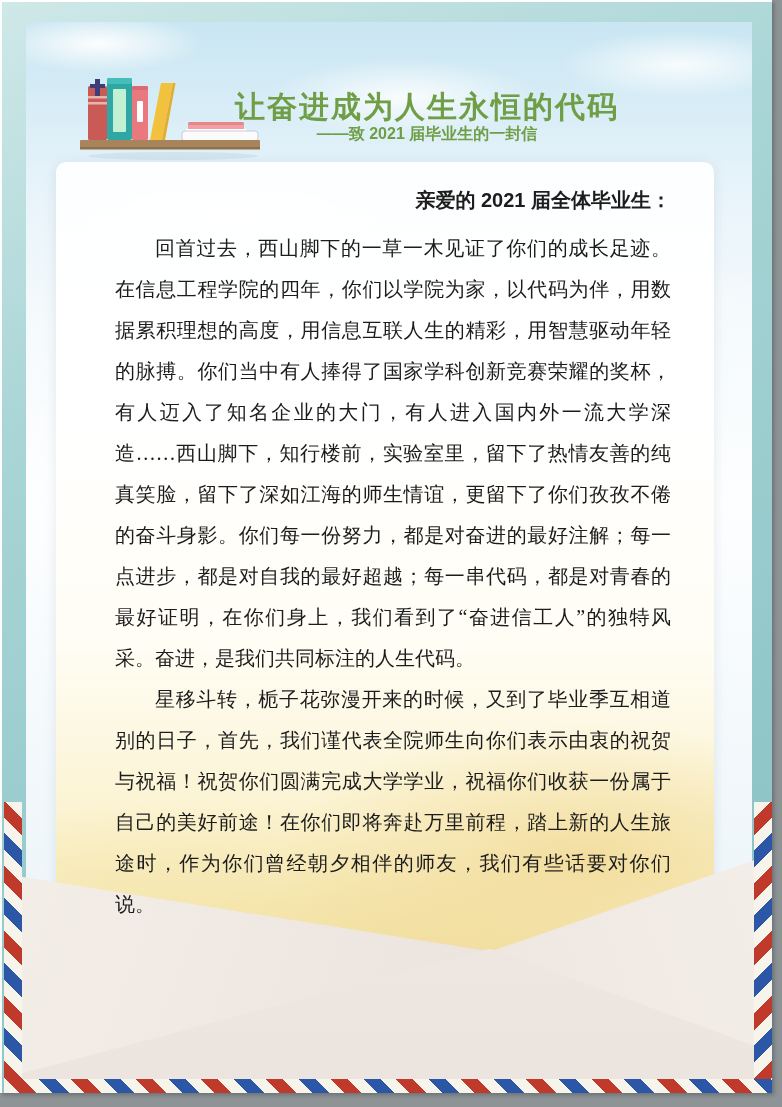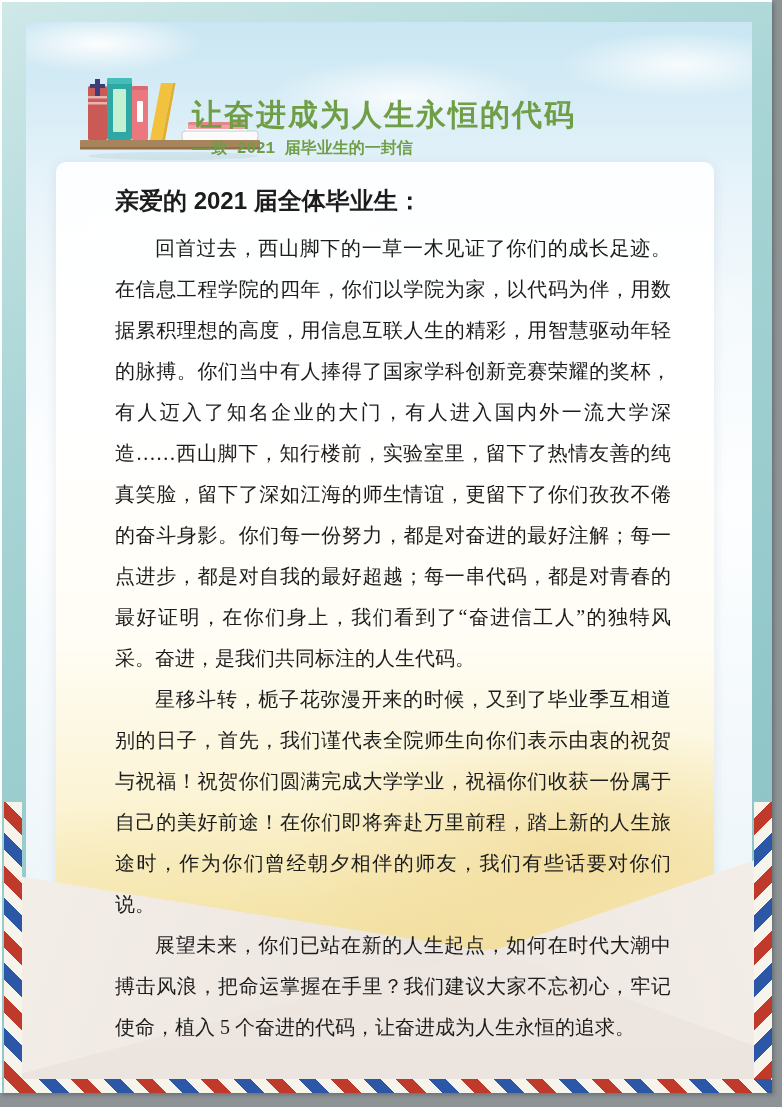--- a/index.html
+++ b/index.html
@@ -40,40 +40,40 @@
     border-radius:10px;
     background:
       radial-gradient(430px 190px at 80% 86%, rgba(240,214,140,.70), rgba(240,214,140,0) 72%),
       radial-gradient(520px 210px at 22% 97%, rgba(244,226,160,.80), rgba(244,226,160,0) 72%),
       radial-gradient(380px 150px at 55% 99%, rgba(238,215,150,.60), rgba(238,215,150,0) 70%),
       linear-gradient(180deg, rgba(255,255,255,.88) 0%, #ffffff 32%, #fffdf4 60%, #fbf3d2 80%, #f7ebbd 93%, #f4e5ae 100%);
     box-shadow:0 2px 12px rgba(140,160,175,.22);
   }
 
   
-  .header { position:absolute; left:190px; top:96px; width:470px; z-index:4; }
+  .header { position:absolute; left:190px; top:88px; width:470px; text-align:center; z-index:4; }
   .title {
     font-family:"Liberation Sans", sans-serif; font-weight:bold;
     font-size:30px; line-height:34px; letter-spacing:2px; color:#6f9e46;
   }
   .subtitle {
-    font-family:Liberation Mono, monospace; font-weight:bold;
-    font-size:16px; line-height:20px; margin-top:7px; color:#6f9e46;
+    font-family:Liberation Sans, sans-serif; font-weight:bold;
+    font-size:16px; line-height:20px; color:#6f9e46;
   }
   .bookshelf { position:absolute; left:76px; top:74px; width:192px; height:86px; z-index:4; }
 
   
   .letter-text {
     position:absolute; left:113px; top:178px; width:556px; z-index:6;
     font-size:20px; line-height:41px; color:#1c1c1c;
     text-align:justify;
   }
   .salutation {
     font-family:"Liberation Sans", sans-serif; font-weight:bold;
-    font-size:24px; margin-bottom:7px; text-align:left;
+    font-size:20px; margin-bottom:7px; text-align:right;
   }
   .letter-text p.body-par { text-indent:2em; }
 
   
   .envelope { position:absolute; left:2px; right:0; top:800px; bottom:0; z-index:3; }
   .stripes {
     background:repeating-linear-gradient(45deg,
       #f7f4ec 0 11px, #bf3a2b 11px 23px,
       #f7f4ec 23px 34px, #2c57a7 34px 46px);
   }
@@ -152,16 +152,15 @@
     </div>
     <div class="stripe-left stripes"></div>
     <div class="stripe-right"></div>
     <div class="stripe-bottom stripes"></div>
   </div>
 
   <div class="letter-text">
     <div class="salutation">亲爱的 2021 届全体毕业生：</div>
     <p class="body-par">回首过去，西山脚下的一草一木见证了你们的成长足迹。在信息工程学院的四年，你们以学院为家，以代码为伴，用数据累积理想的高度，用信息互联人生的精彩，用智慧驱动年轻的脉搏。你们当中有人捧得了国家学科创新竞赛荣耀的奖杯，有人迈入了知名企业的大门，有人进入国内外一流大学深造……西山脚下，知行楼前，实验室里，留下了热情友善的纯真笑脸，留下了深如江海的师生情谊，更留下了你们孜孜不倦的奋斗身影。你们每一份努力，都是对奋进的最好注解；每一点进步，都是对自我的最好超越；每一串代码，都是对青春的最好证明，在你们身上，我们看到了“奋进信工人”的独特风采。奋进，是我们共同标注的人生代码。</p>
     <p class="body-par">星移斗转，栀子花弥漫开来的时候，又到了毕业季互相道别的日子，首先，我们谨代表全院师生向你们表示由衷的祝贺与祝福！祝贺你们圆满完成大学学业，祝福你们收获一份属于自己的美好前途！在你们即将奔赴万里前程，踏上新的人生旅途时，作为你们曾经朝夕相伴的师友，我们有些话要对你们说。</p>
-    <p class="body-par">展望未来，你们已站在新的人生起点，如何在时代大潮中搏击风浪，把命运掌握在手里？我们建议大家不忘初心，牢记使命，植入 5 个奋进的代码，让奋进成为人生永恒的追求。</p>
   </div>
 
 </div>
 
 </body></html>

